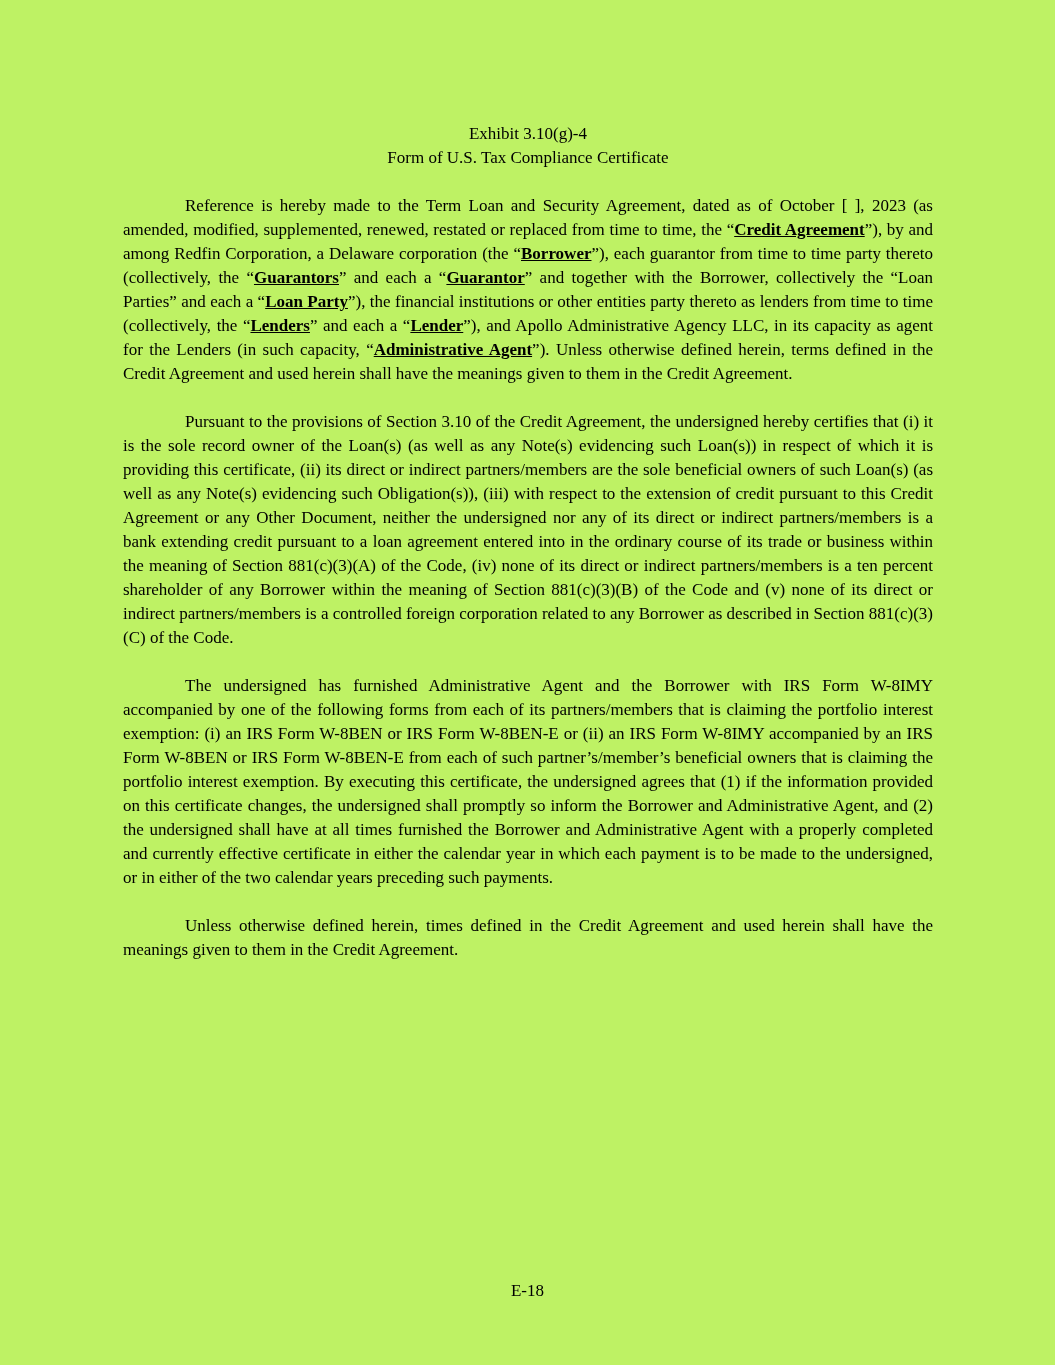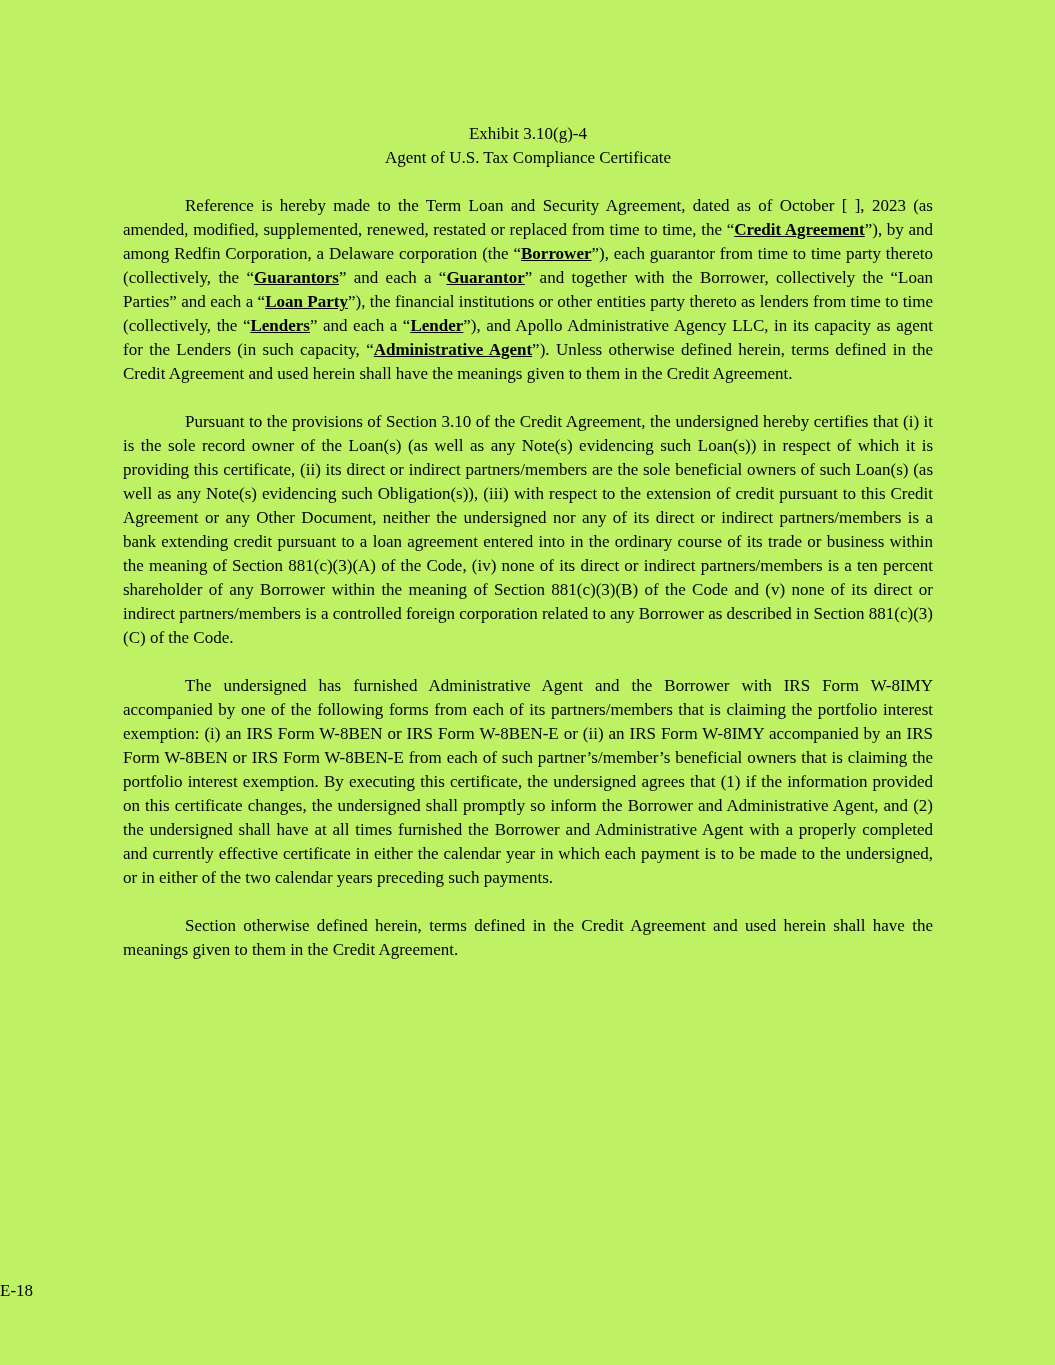--- a/index.html
+++ b/index.html
@@ -38,33 +38,33 @@
   }
   .u {
     text-decoration: underline;
     font-weight: bold;
   }
   .footer {
     position: absolute;
     left: 0;
     right: 0;
     bottom: 62px;
-    text-align: left;
+    text-align: center;
   }
 </style>
 </head>
 <body>
 
 <div class="page">
   <div class="content">
     <div class="title-block">
       <span class="title-line">Exhibit 3.10(g)-4</span>
-      <span class="title-line">Agent of U.S. Tax Compliance Certificate</span>
+      <span class="title-line">Form of U.S. Tax Compliance Certificate</span>
     </div>
     <div id="paragraphs">
         <p class="para"><span>Reference is hereby made to the Term Loan and Security Agreement, dated as of October [  ], 2023 (as amended, modified, supplemented, renewed, restated or replaced from time to time, the “</span><span class="u">Credit Agreement</span><span>”), by and among Redfin Corporation, a Delaware corporation (the “</span><span class="u">Borrower</span><span>”), each guarantor from time to time party thereto (collectively, the “</span><span class="u">Guarantors</span><span>” and each a “</span><span class="u">Guarantor</span><span>” and together with the Borrower, collectively the “Loan Parties” and each a “</span><span class="u">Loan Party</span><span>”), the financial institutions or other entities party thereto as lenders from time to time (collectively, the “</span><span class="u">Lenders</span><span>” and each a “</span><span class="u">Lender</span><span>”), and Apollo Administrative Agency LLC, in its capacity as agent for the Lenders (in such capacity, “</span><span class="u">Administrative Agent</span><span>”). Unless otherwise defined herein, terms defined in the Credit Agreement and used herein shall have the meanings given to them in the Credit Agreement.</span></p>
         <p class="para"><span>Pursuant to the provisions of Section 3.10 of the Credit Agreement, the undersigned hereby certifies that (i) it is the sole record owner of the Loan(s) (as well as any Note(s) evidencing such Loan(s)) in respect of which it is providing this certificate, (ii) its direct or indirect partners/members are the sole beneficial owners of such Loan(s) (as well as any Note(s) evidencing such Obligation(s)), (iii) with respect to the extension of credit pursuant to this Credit Agreement or any Other Document, neither the undersigned nor any of its direct or indirect partners/members is a bank extending credit pursuant to a loan agreement entered into in the ordinary course of its trade or business within the meaning of Section 881(c)(3)(A) of the Code, (iv) none of its direct or indirect partners/members is a ten percent shareholder of any Borrower within the meaning of Section 881(c)(3)(B) of the Code and (v) none of its direct or indirect partners/members is a controlled foreign corporation related to any Borrower as described in Section 881(c)(3)(C) of the Code.</span></p>
         <p class="para"><span>The undersigned has furnished Administrative Agent and the Borrower with IRS Form W-8IMY accompanied by one of the following forms from each of its partners/members that is claiming the portfolio interest exemption: (i) an IRS Form W-8BEN or IRS Form W-8BEN-E or (ii) an IRS Form W-8IMY accompanied by an IRS Form W-8BEN or IRS Form W-8BEN-E from each of such partner’s/member’s beneficial owners that is claiming the portfolio interest exemption. By executing this certificate, the undersigned agrees that (1) if the information provided on this certificate changes, the undersigned shall promptly so inform the Borrower and Administrative Agent, and (2) the undersigned shall have at all times furnished the Borrower and Administrative Agent with a properly completed and currently effective certificate in either the calendar year in which each payment is to be made to the undersigned, or in either of the two calendar years preceding such payments.</span></p>
-        <p class="para"><span>Section otherwise defined herein, terms defined in the Credit Agreement and used herein shall have the meanings given to them in the Credit Agreement.</span></p>
+        <p class="para"><span>Unless otherwise defined herein, times defined in the Credit Agreement and used herein shall have the meanings given to them in the Credit Agreement.</span></p>
       </div>
   </div>
   <div class="footer">E-18</div>
 </div>
 
 </body></html>

